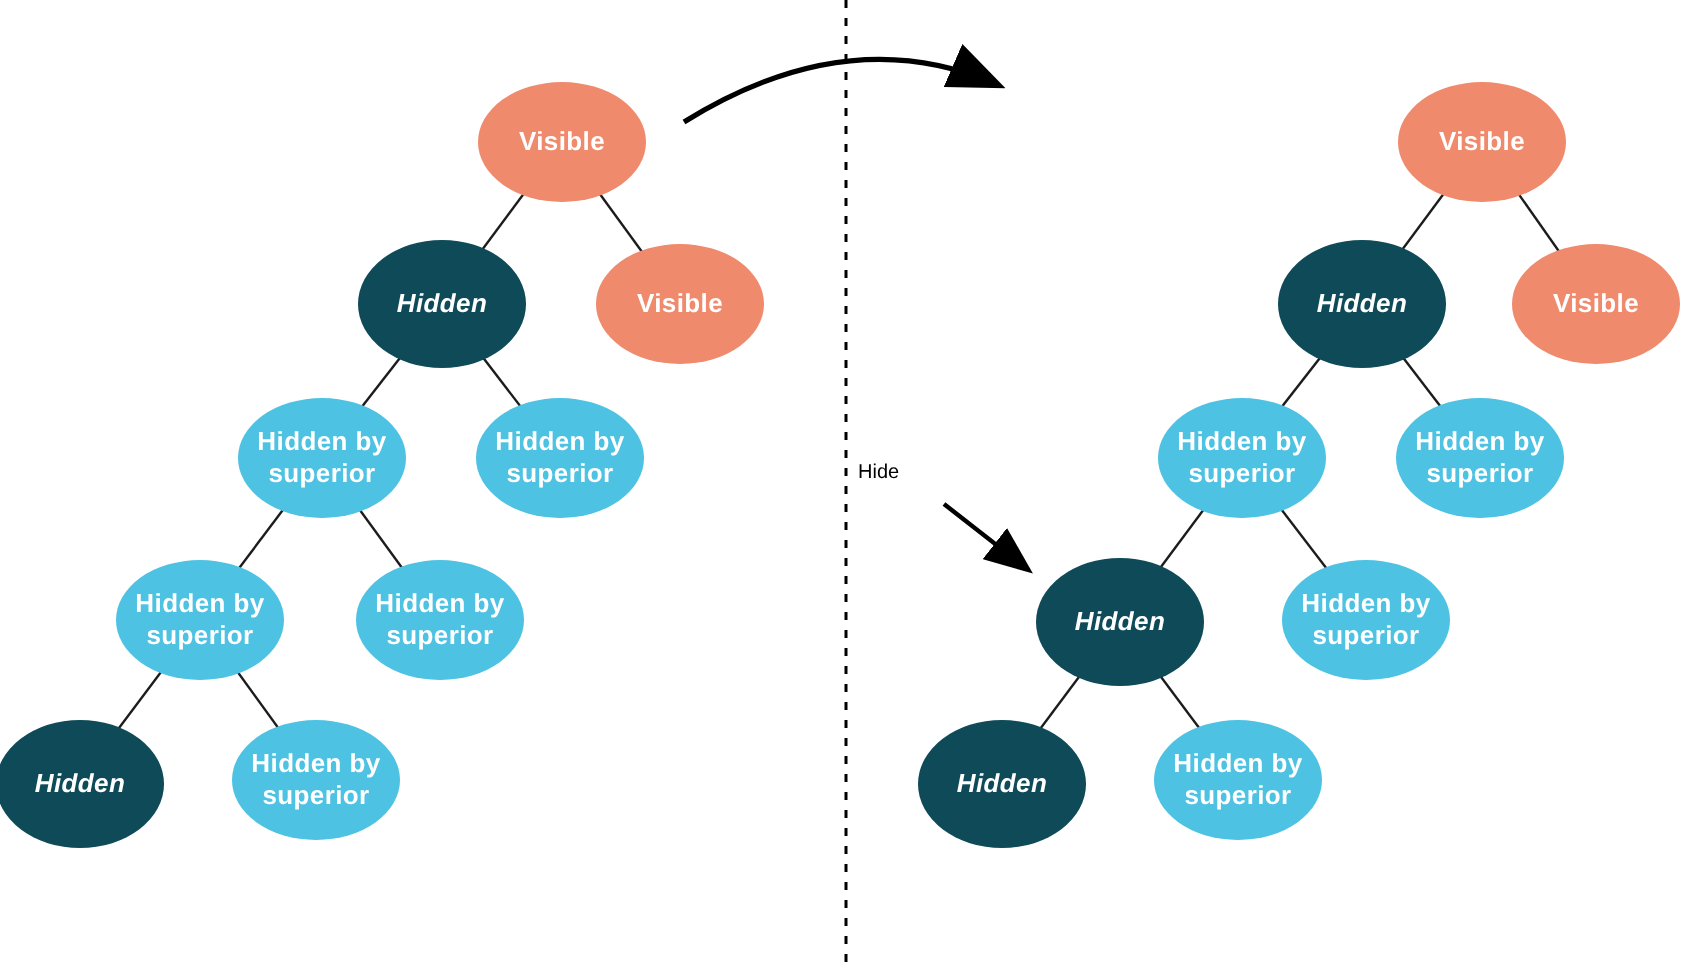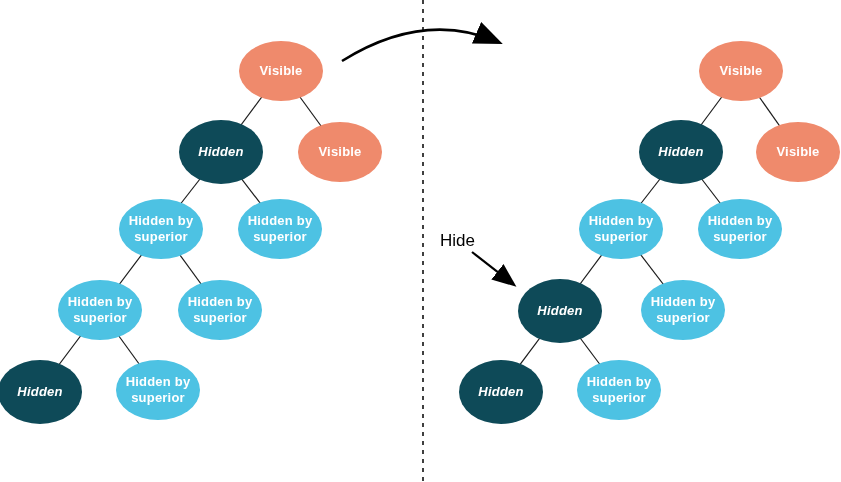--- a/index.html
+++ b/index.html
@@ -51,23 +51,23 @@
     font-size: 13px;
     font-weight: 600;
     letter-spacing: 0.2px;
     line-height: 1.25;
   }
   .node.visible { background: var(--visible-node, #ef8a6c); }
   .node.hidden  { background: var(--hidden-node, #0e4a58); height: 64px; font-style: italic; }
   .node.hbs     { background: var(--hidden-by-superior-node, #4dc2e3); }
   .hide-label {
     position: absolute;
-    left: 440px;
+    left: 429px;
     top: 231px;
-    font-size: 17px;
+    font-size: 10px;
     font-weight: 400;
     color: #000000;
   }
 </style>
 </head>
 <body>
 
 <div class="canvas">
 
   <svg class="layer" width="841" height="482" viewBox="0 0 841 482">

